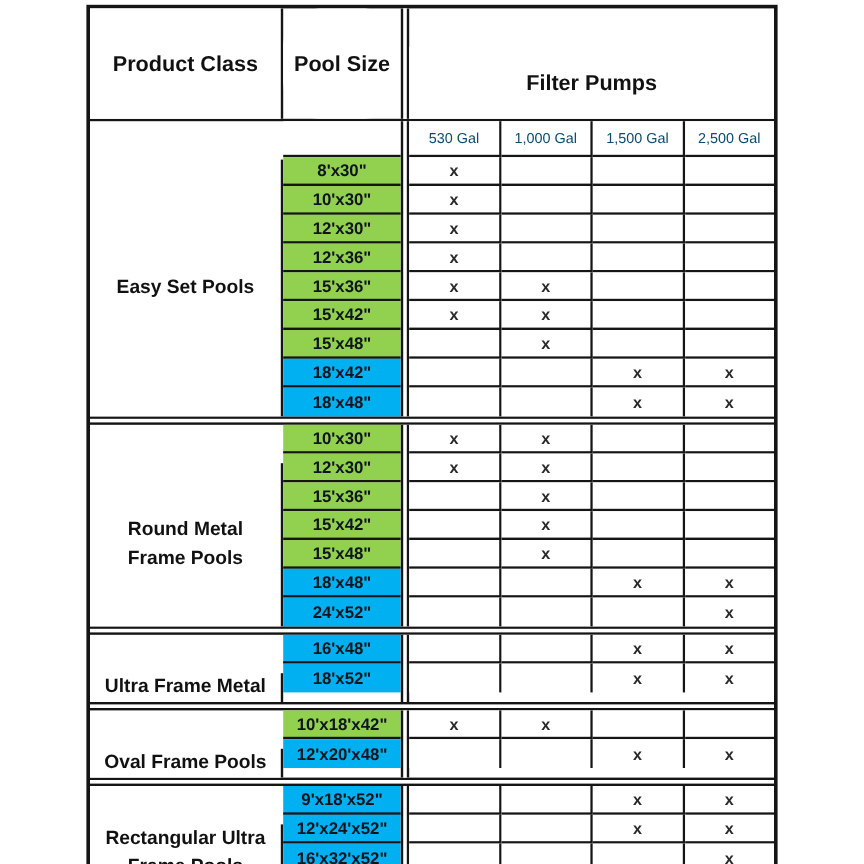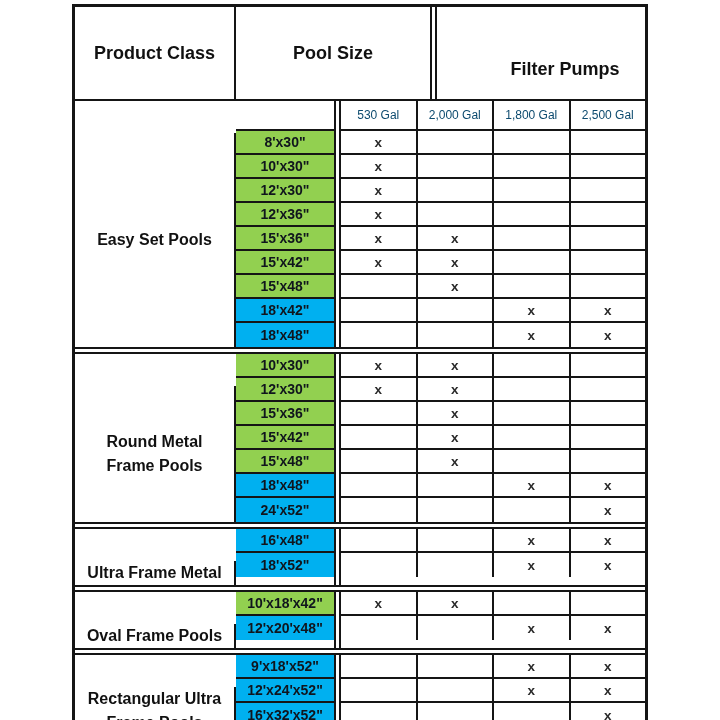--- a/index.html
+++ b/index.html
@@ -6,21 +6,21 @@
   html,body { width:720px; height:720px; background:#ffffff; overflow:hidden;
               font-family:"Liberation Sans", sans-serif; color:#111; }
   :root { --green:#92D050; --blue:#00B0F0; --line:#151515; }
 
   .tbl {
     position:absolute; left:72px; top:4px; width:576px;
     border:3px solid var(--line); background:#fff;
   }
 
   
-  .header-row { display:flex; height:94px; border-bottom:2px solid var(--line);gap:48px; }
+  .header-row { display:flex; height:94px; border-bottom:2px solid var(--line); }
   .hdr-cell {
     display:flex; align-items:center; justify-content:center;
     font-weight:bold; font-size:18px; text-align:center; background:#fff;
   }
   .col-class { width:161px; border-right:2px solid var(--line); }
   .col-size  { width:98px;border-radius:30px; }
   .vgap      { width:7px; border-left:2px solid var(--line); border-right:2px solid var(--line); background:#fff; }
   .col-pumps { flex:1;margin-top:32px; }
 
   
@@ -80,22 +80,22 @@
           <div class="size-cell bg-green">15'x36"</div>
           <div class="size-cell bg-green">15'x42"</div>
           <div class="size-cell bg-green">15'x48"</div>
           <div class="size-cell bg-blue">18'x42"</div>
           <div class="size-cell bg-blue">18'x48"</div>
         </div>
         <div class="vgap"></div>
         <div class="pump-area">
           <div class="pump-row hdr">
             <div class="pump-cell bg-green">530 Gal</div>
-            <div class="pump-cell bg-green">2,000 Gal</div>
-            <div class="pump-cell bg-blue">1,800 Gal</div>
+            <div class="pump-cell bg-green">1,000 Gal</div>
+            <div class="pump-cell bg-blue">1,500 Gal</div>
             <div class="pump-cell bg-blue">2,500 Gal</div>
           </div>
           <div class="pump-row">
             <div class="pump-cell">x</div>
             <div class="pump-cell"></div>
             <div class="pump-cell"></div>
             <div class="pump-cell"></div>
           </div>
           <div class="pump-row">
             <div class="pump-cell">x</div>

